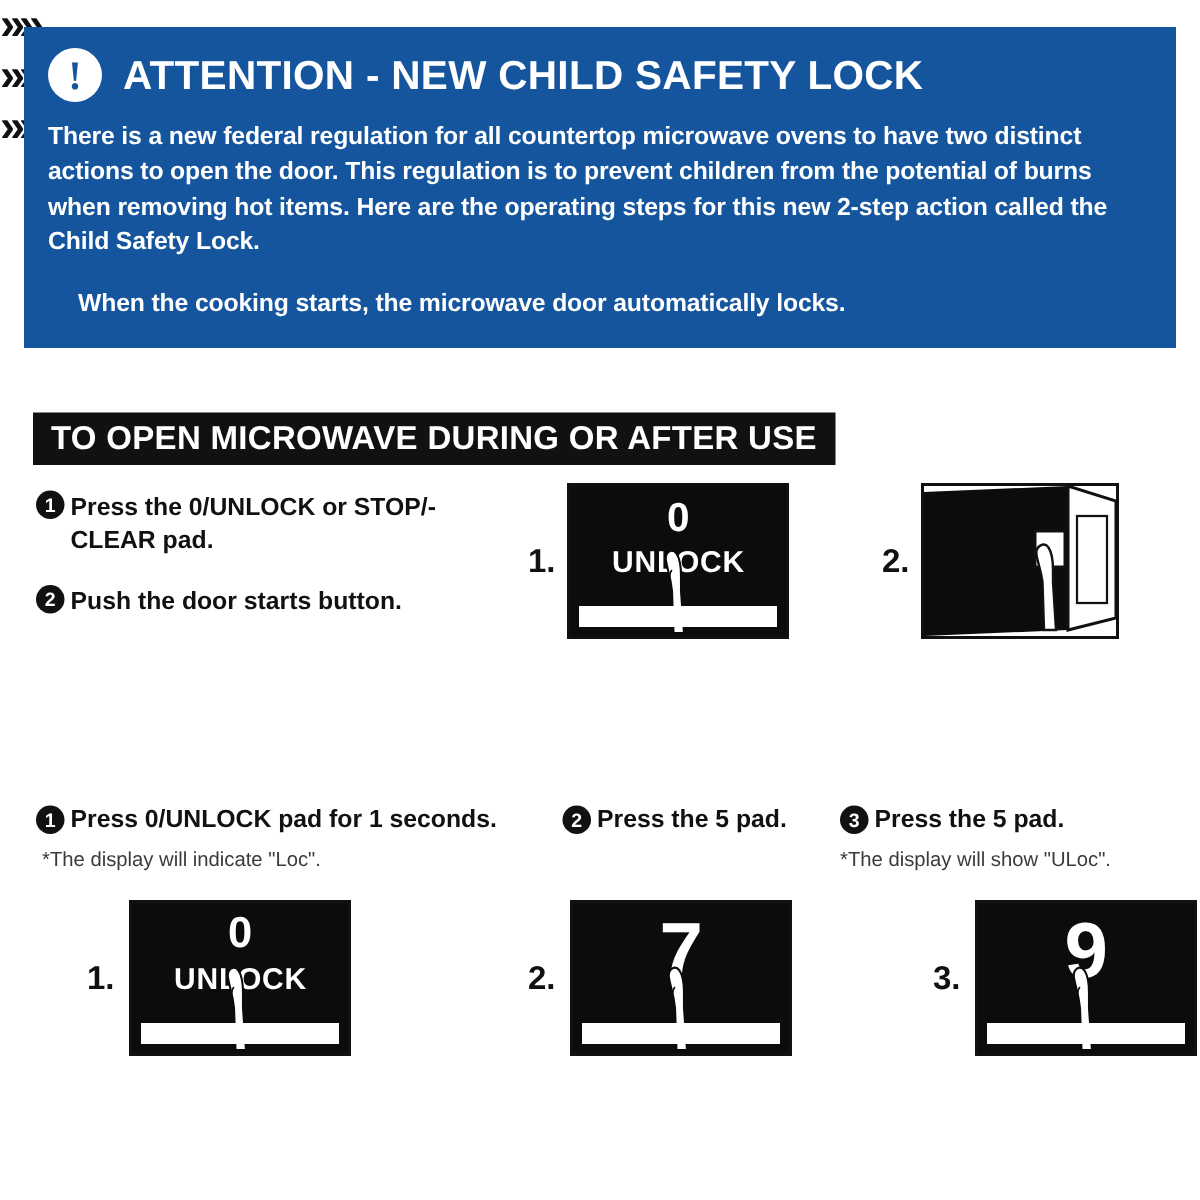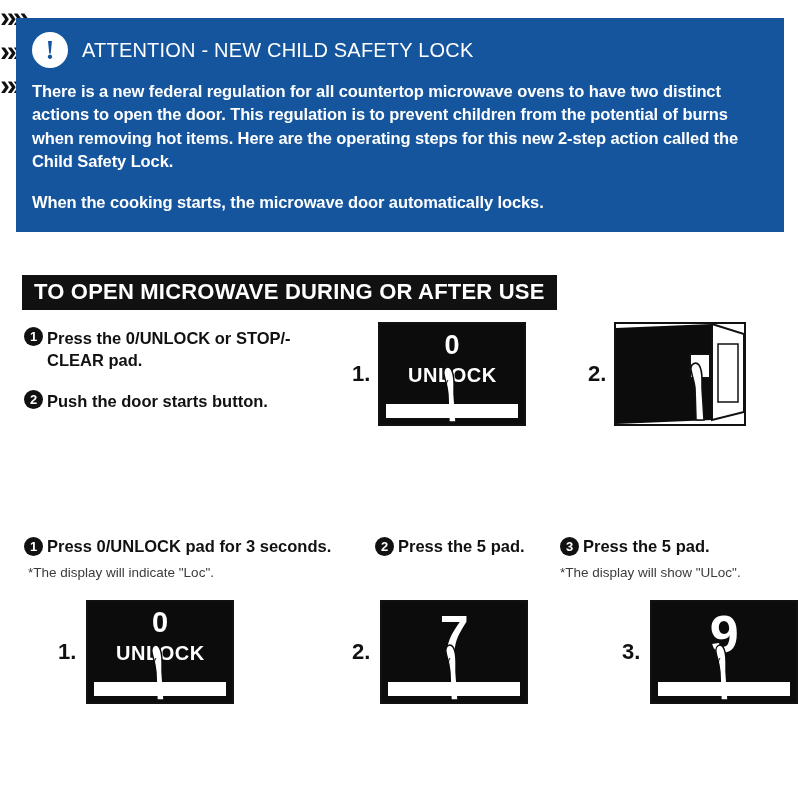--- a/index.html
+++ b/index.html
@@ -44,34 +44,34 @@
     background: #ffffff;
     color: #14559e;
     font-size: 27px;
     font-weight: bold;
     line-height: 36px;
     text-align: center;
     flex: 0 0 auto;
     font-family: "Liberation Serif", serif;
   }
   .banner-title {
-    font-size: 20px;
-    font-weight: normal;
+    font-size: 27px;
+    font-weight: bold;
     letter-spacing: 0.2px;
     white-space: nowrap;
   }
   .banner-body {
     margin-top: 12px;
     font-size: 16.5px;
     font-weight: bold;
     line-height: 1.42;
     letter-spacing: -0.1px;
   }
   .banner-body p { margin: 0; }
-  .banner-body p + p { margin-top: 17px; }
+  .banner-body p + p { margin-top: 17px; margin-left: 20px; }
 
   
   .ribbon {
     position: absolute;
     background: #111111;
     color: #ffffff;
     font-size: 22px;
     font-weight: bold;
     padding: 4px 12px 5px 12px;
     letter-spacing: 0.2px;
@@ -259,21 +259,21 @@
         <rect x="102" y="20" width="20" height="58" fill="#ffffff" stroke="#111111" stroke-width="1.5"></rect>
         <rect x="74" y="30" width="20" height="24" fill="#ffffff" stroke="#111111" stroke-width="2"></rect>
         <path d="M80 96 L79 64 C78 56 76 52 75 46 C74 40 80 37 83 41 C85 44 86 50 86 56 L86 64 L88 96 Z" fill="#ffffff" stroke="#111111" stroke-width="1.6"></path>
       </svg>
     </div>
   </div>
 
 
   <div class="deact-head" id="deact-1">
     <span class="num-bullet">1</span>
-    <span class="step-text">Press 0/UNLOCK pad for 3 seconds.</span>
+    <span class="step-text">Press 0/UNLOCK pad for 1 seconds.</span>
   </div>
   <div class="deact-head" id="deact-2">
     <span class="num-bullet">2</span>
     <span class="step-text">Press the 5 pad.</span>
   </div>
   <div class="deact-head" id="deact-3">
     <span class="num-bullet">3</span>
     <span class="step-text">Press the 5 pad.</span>
   </div>
 

